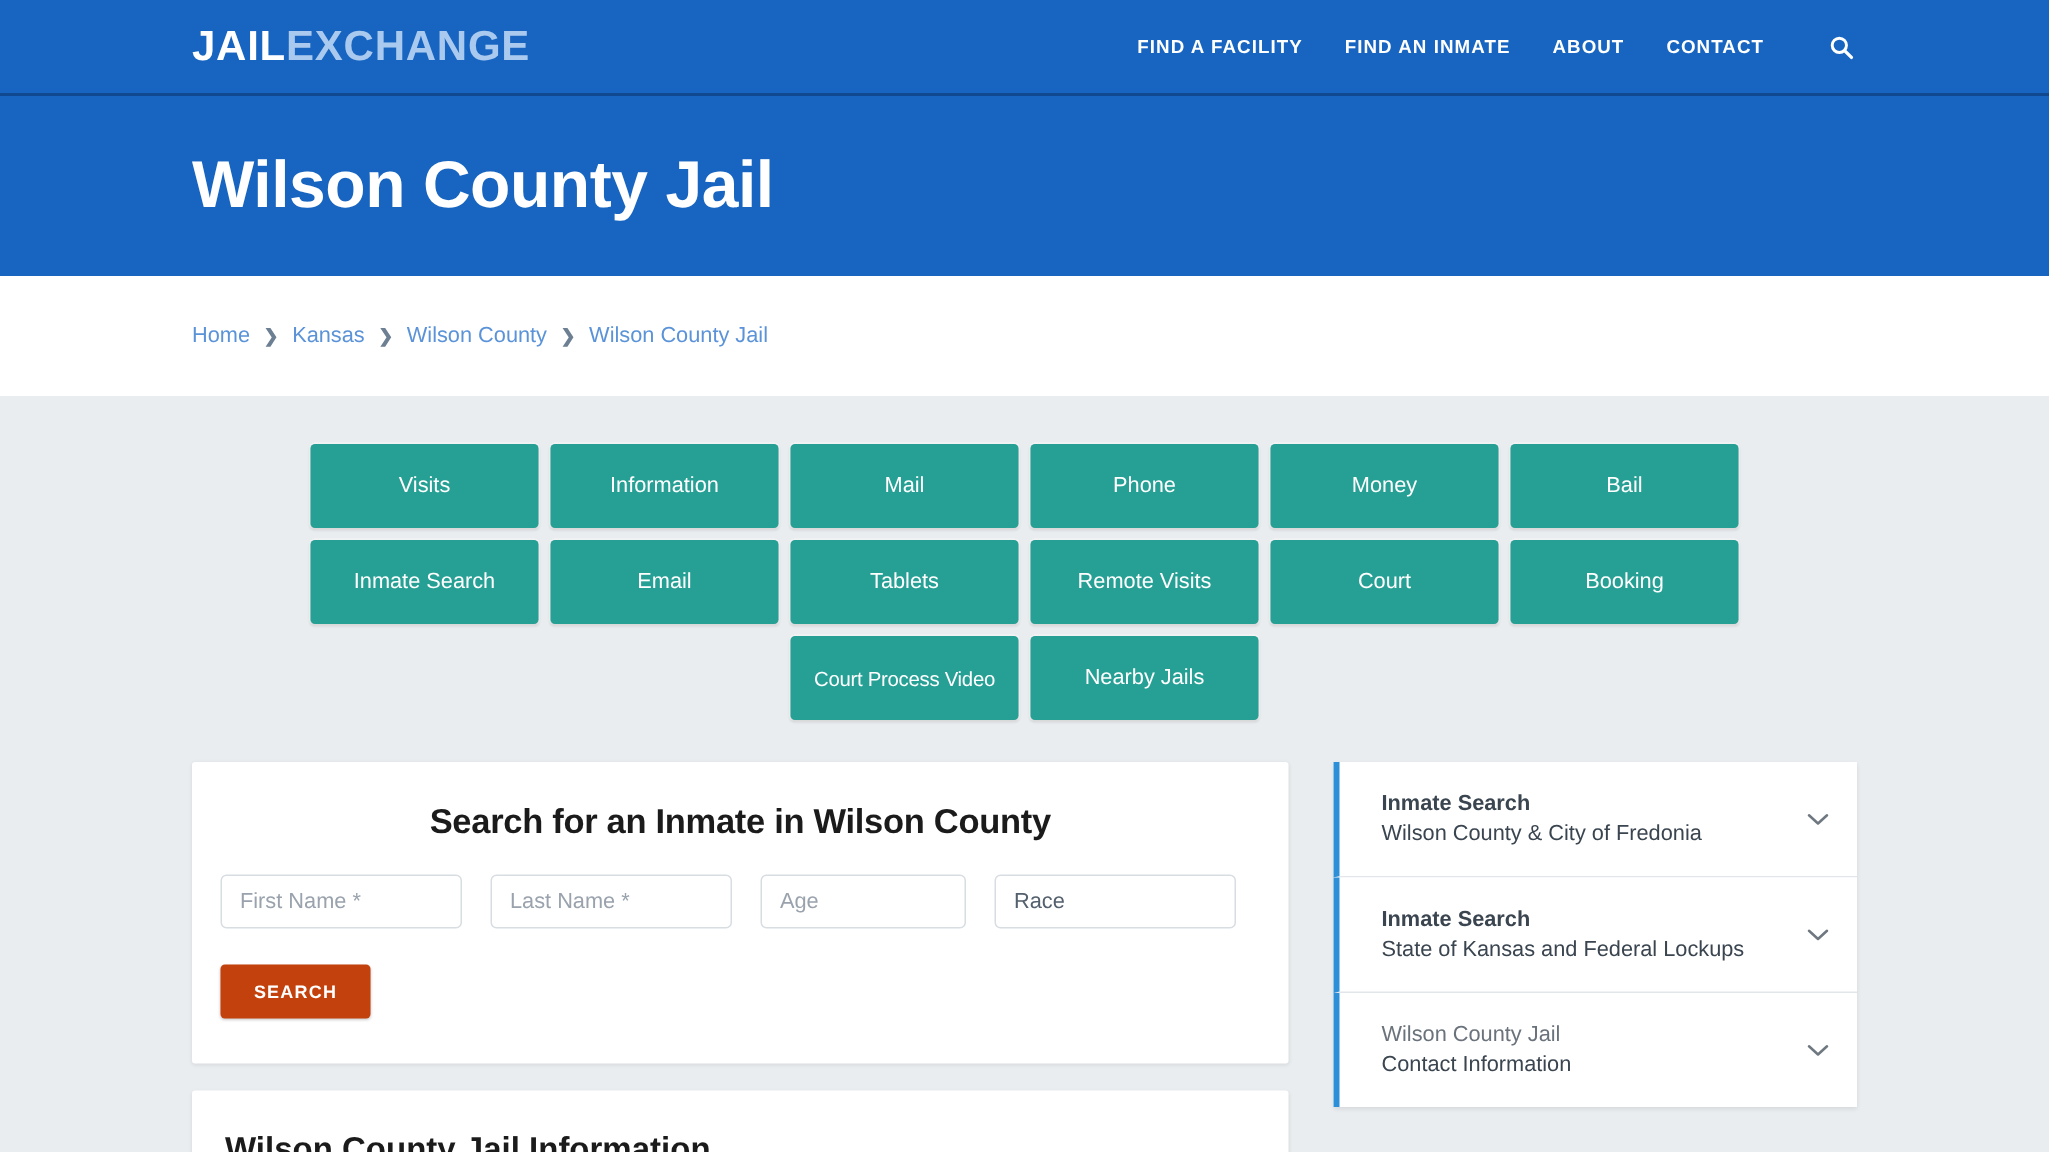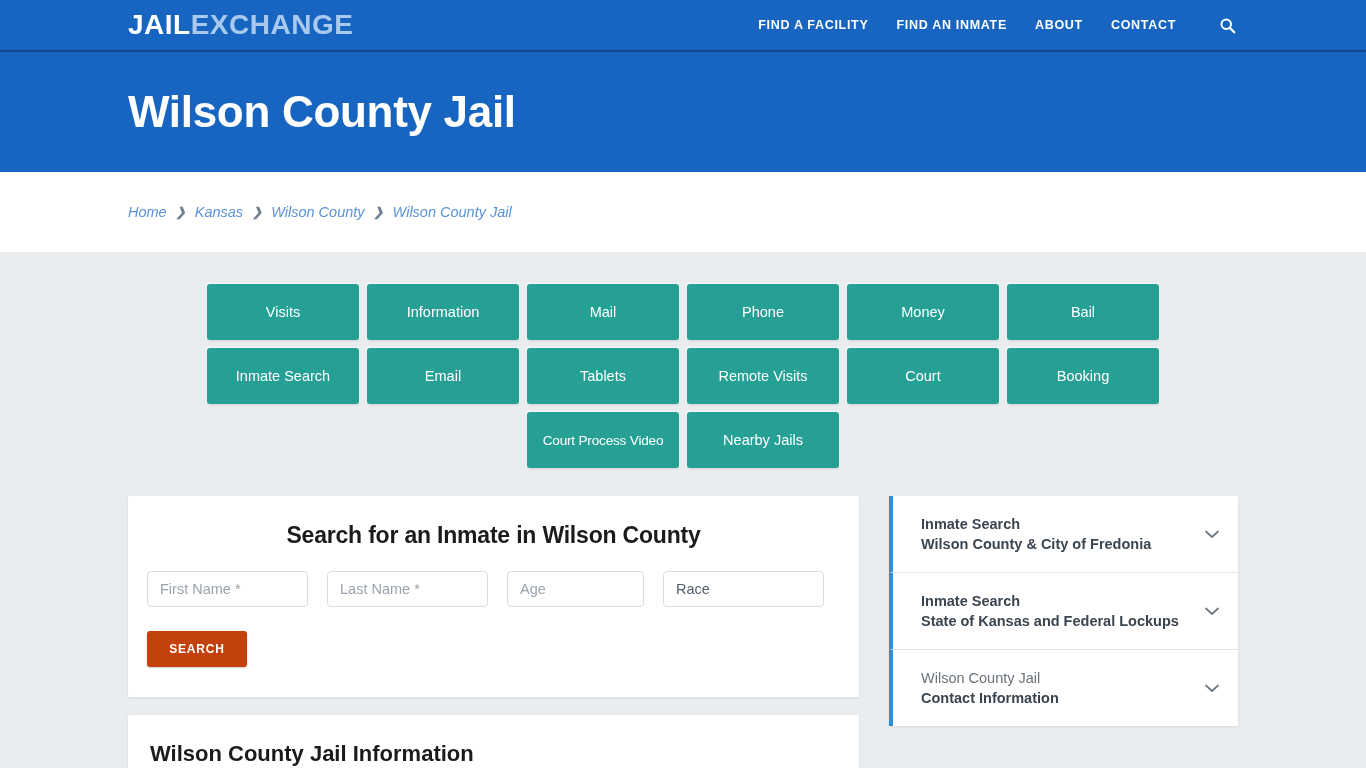--- a/index.html
+++ b/index.html
@@ -8,21 +8,21 @@
     margin: 0; padding: 0;
     width: 1366px; height: 768px;
     overflow: hidden;
     background: #EAEDF0;
     font-family: "Liberation Sans", sans-serif;
     -webkit-font-smoothing: antialiased;
   }
 
   
   .topbar {
-    height: 52px;
+    height: 64px;
     background: #1765C0;
     border-bottom: 2px solid #10498f;
     display: flex;
     align-items: center;
     padding: 0 128px 0 128px;
     position: relative;
   }
   .logo {
     font-size: 28px;
     font-weight: bold;
@@ -74,21 +74,20 @@
     line-height: 1.1;
   }
 
   
   .crumbbar {
     background: #ffffff;
     height: 80px;
     display: flex;
     align-items: center;
     padding: 0 128px;
-    font-style: italic;
   }
   .crumbs {
     display: flex;
     align-items: center;
     gap: 9px;
     font-size: 14.5px;
   }
   .crumbs a {
     color: #5b93d8;
     text-decoration: none;
@@ -235,21 +234,21 @@
     display: flex;
     align-items: center;
     padding: 18px 16px 18px 28px;
     min-height: 76px;
     cursor: pointer;
     background: #ffffff;
   }
   .acc-item:last-child { border-bottom: none; }
   .acc-text { flex: 1 1 auto; line-height: 1.38; }
   .acc-l1 { font-size: 14.5px; font-weight: bold; color: #3a4550; display: block; }
-  .acc-l2 { font-size: 14.5px; font-weight: bold; color: #3a4550; display: block; }
+  .acc-l2 { font-size: 14.5px; font-weight: normal; color: #3a4550; display: block; }
   .acc-item.muted .acc-l1 { font-weight: normal; color: #6a727b; }
   .chev {
     flex: 0 0 auto;
     width: 20px; height: 20px;
     margin-left: 10px;
   }
 </style>
 </head>
 <body>
 

